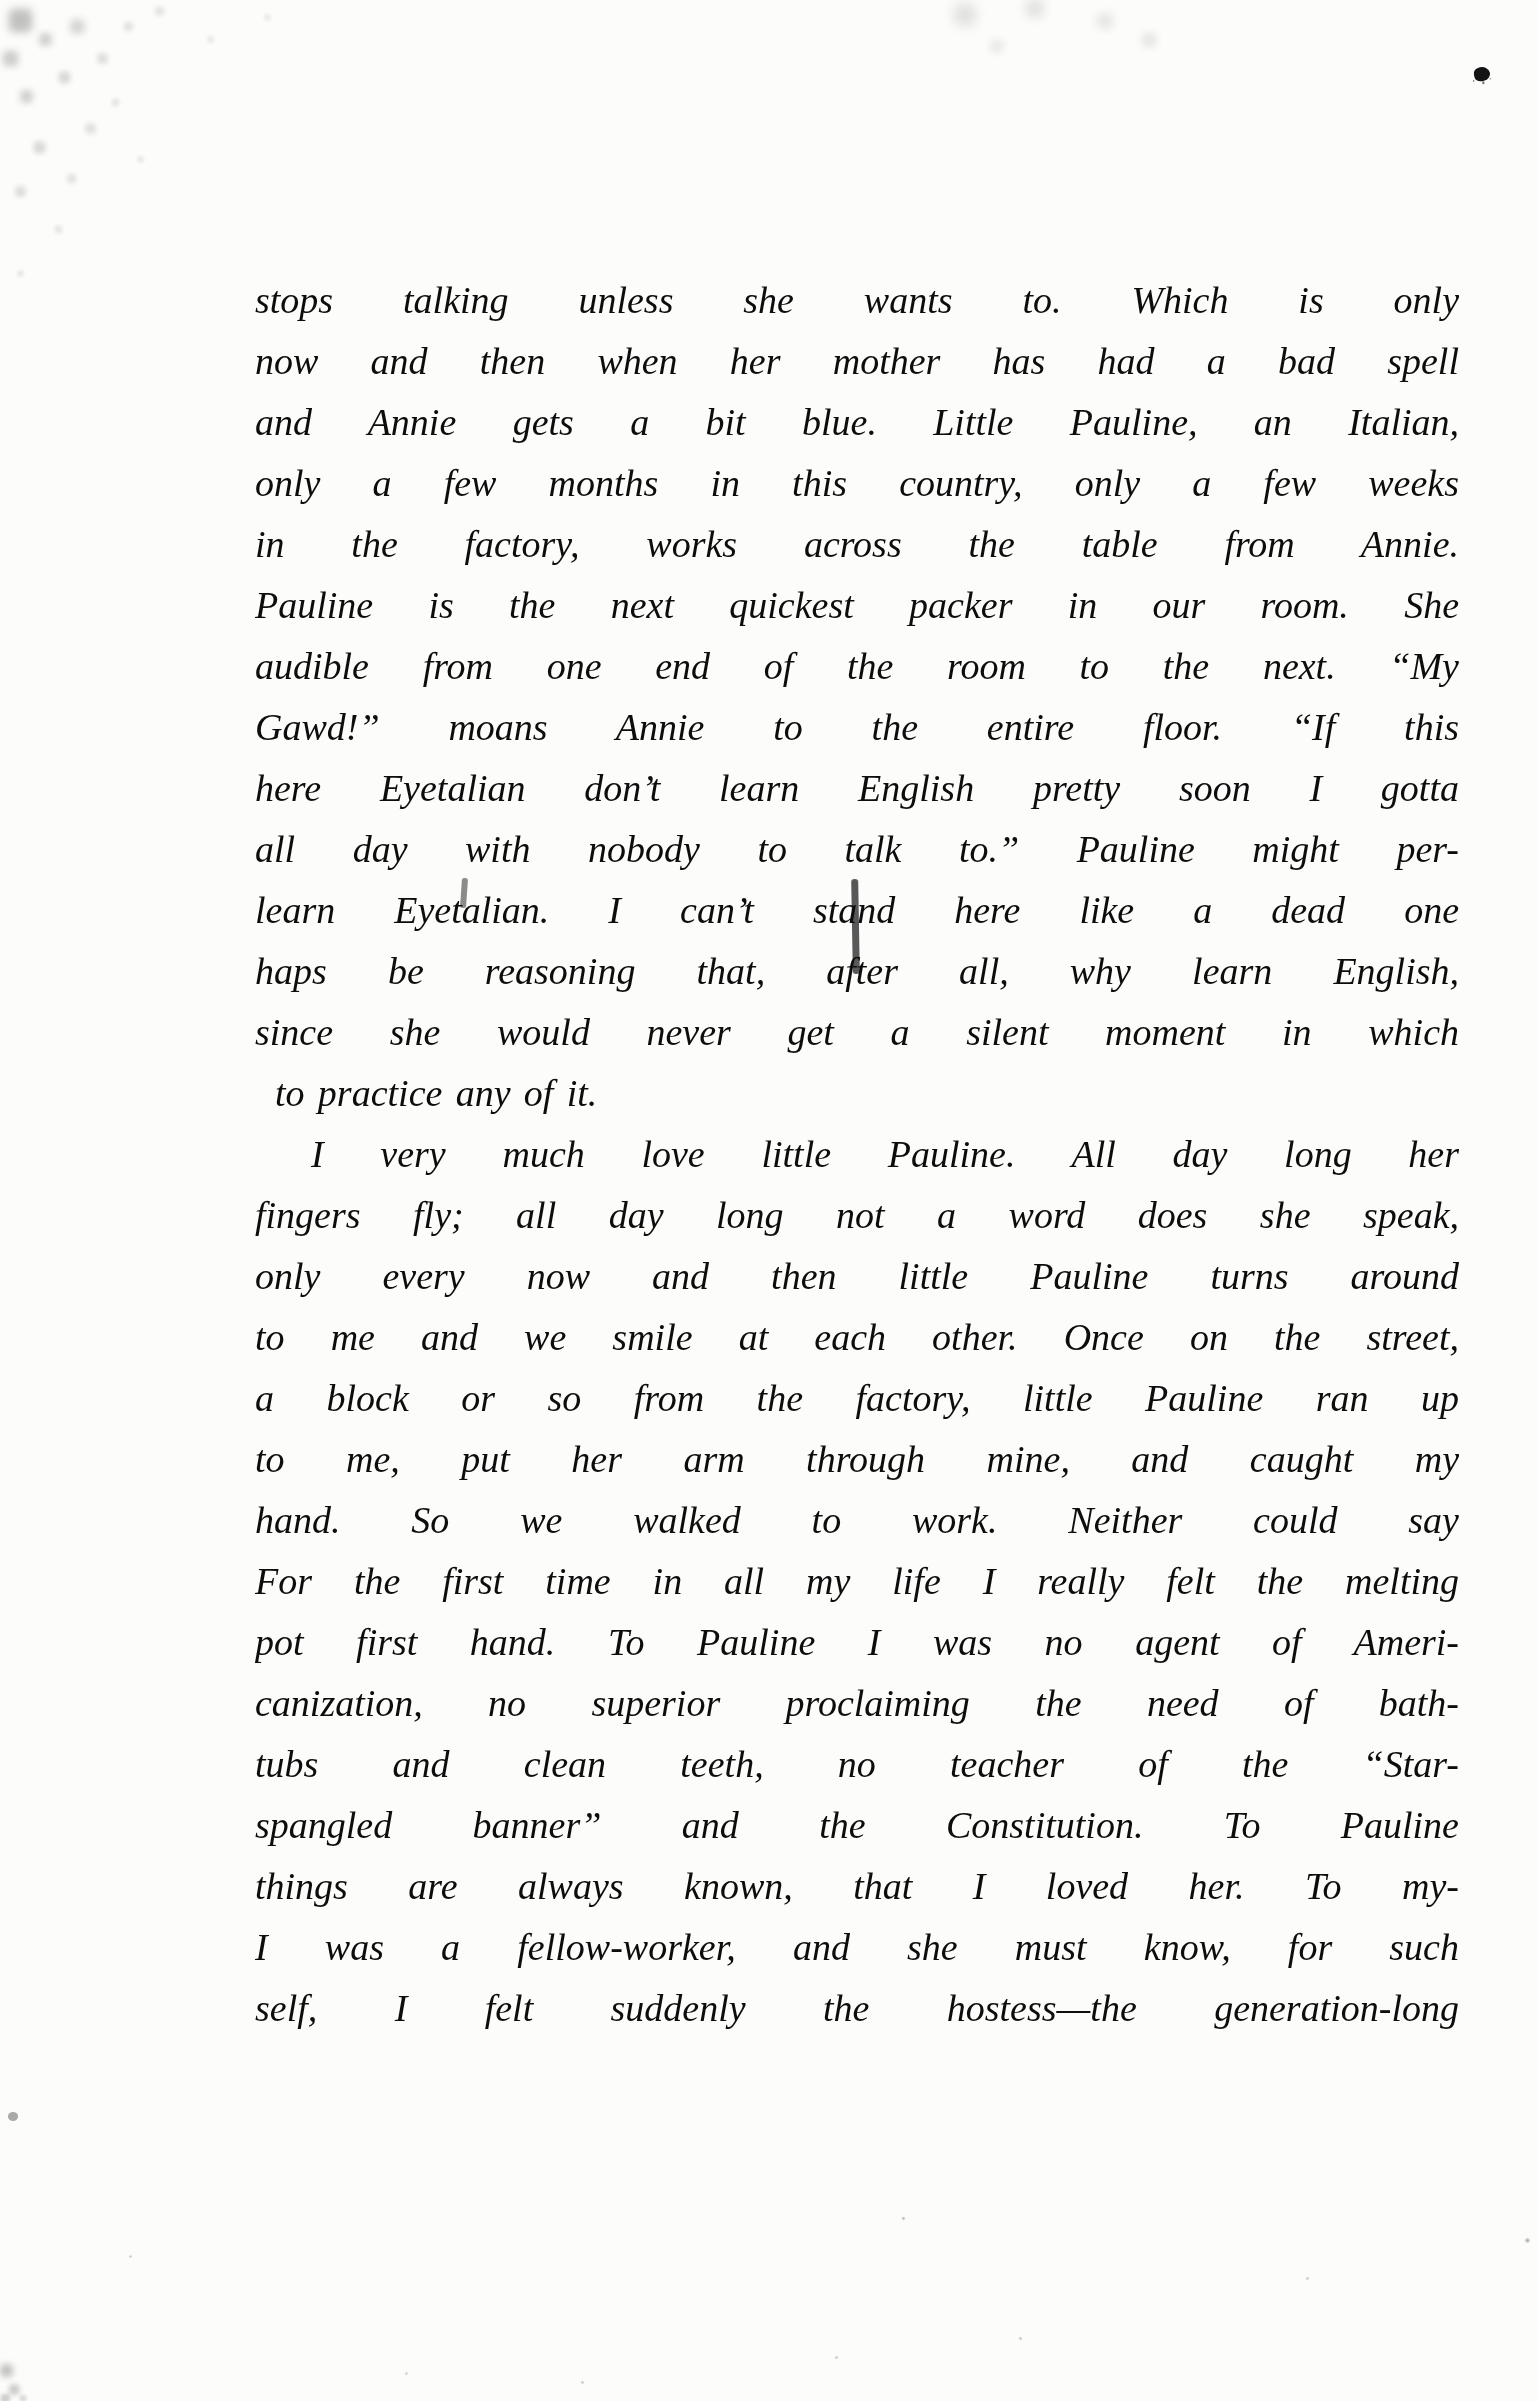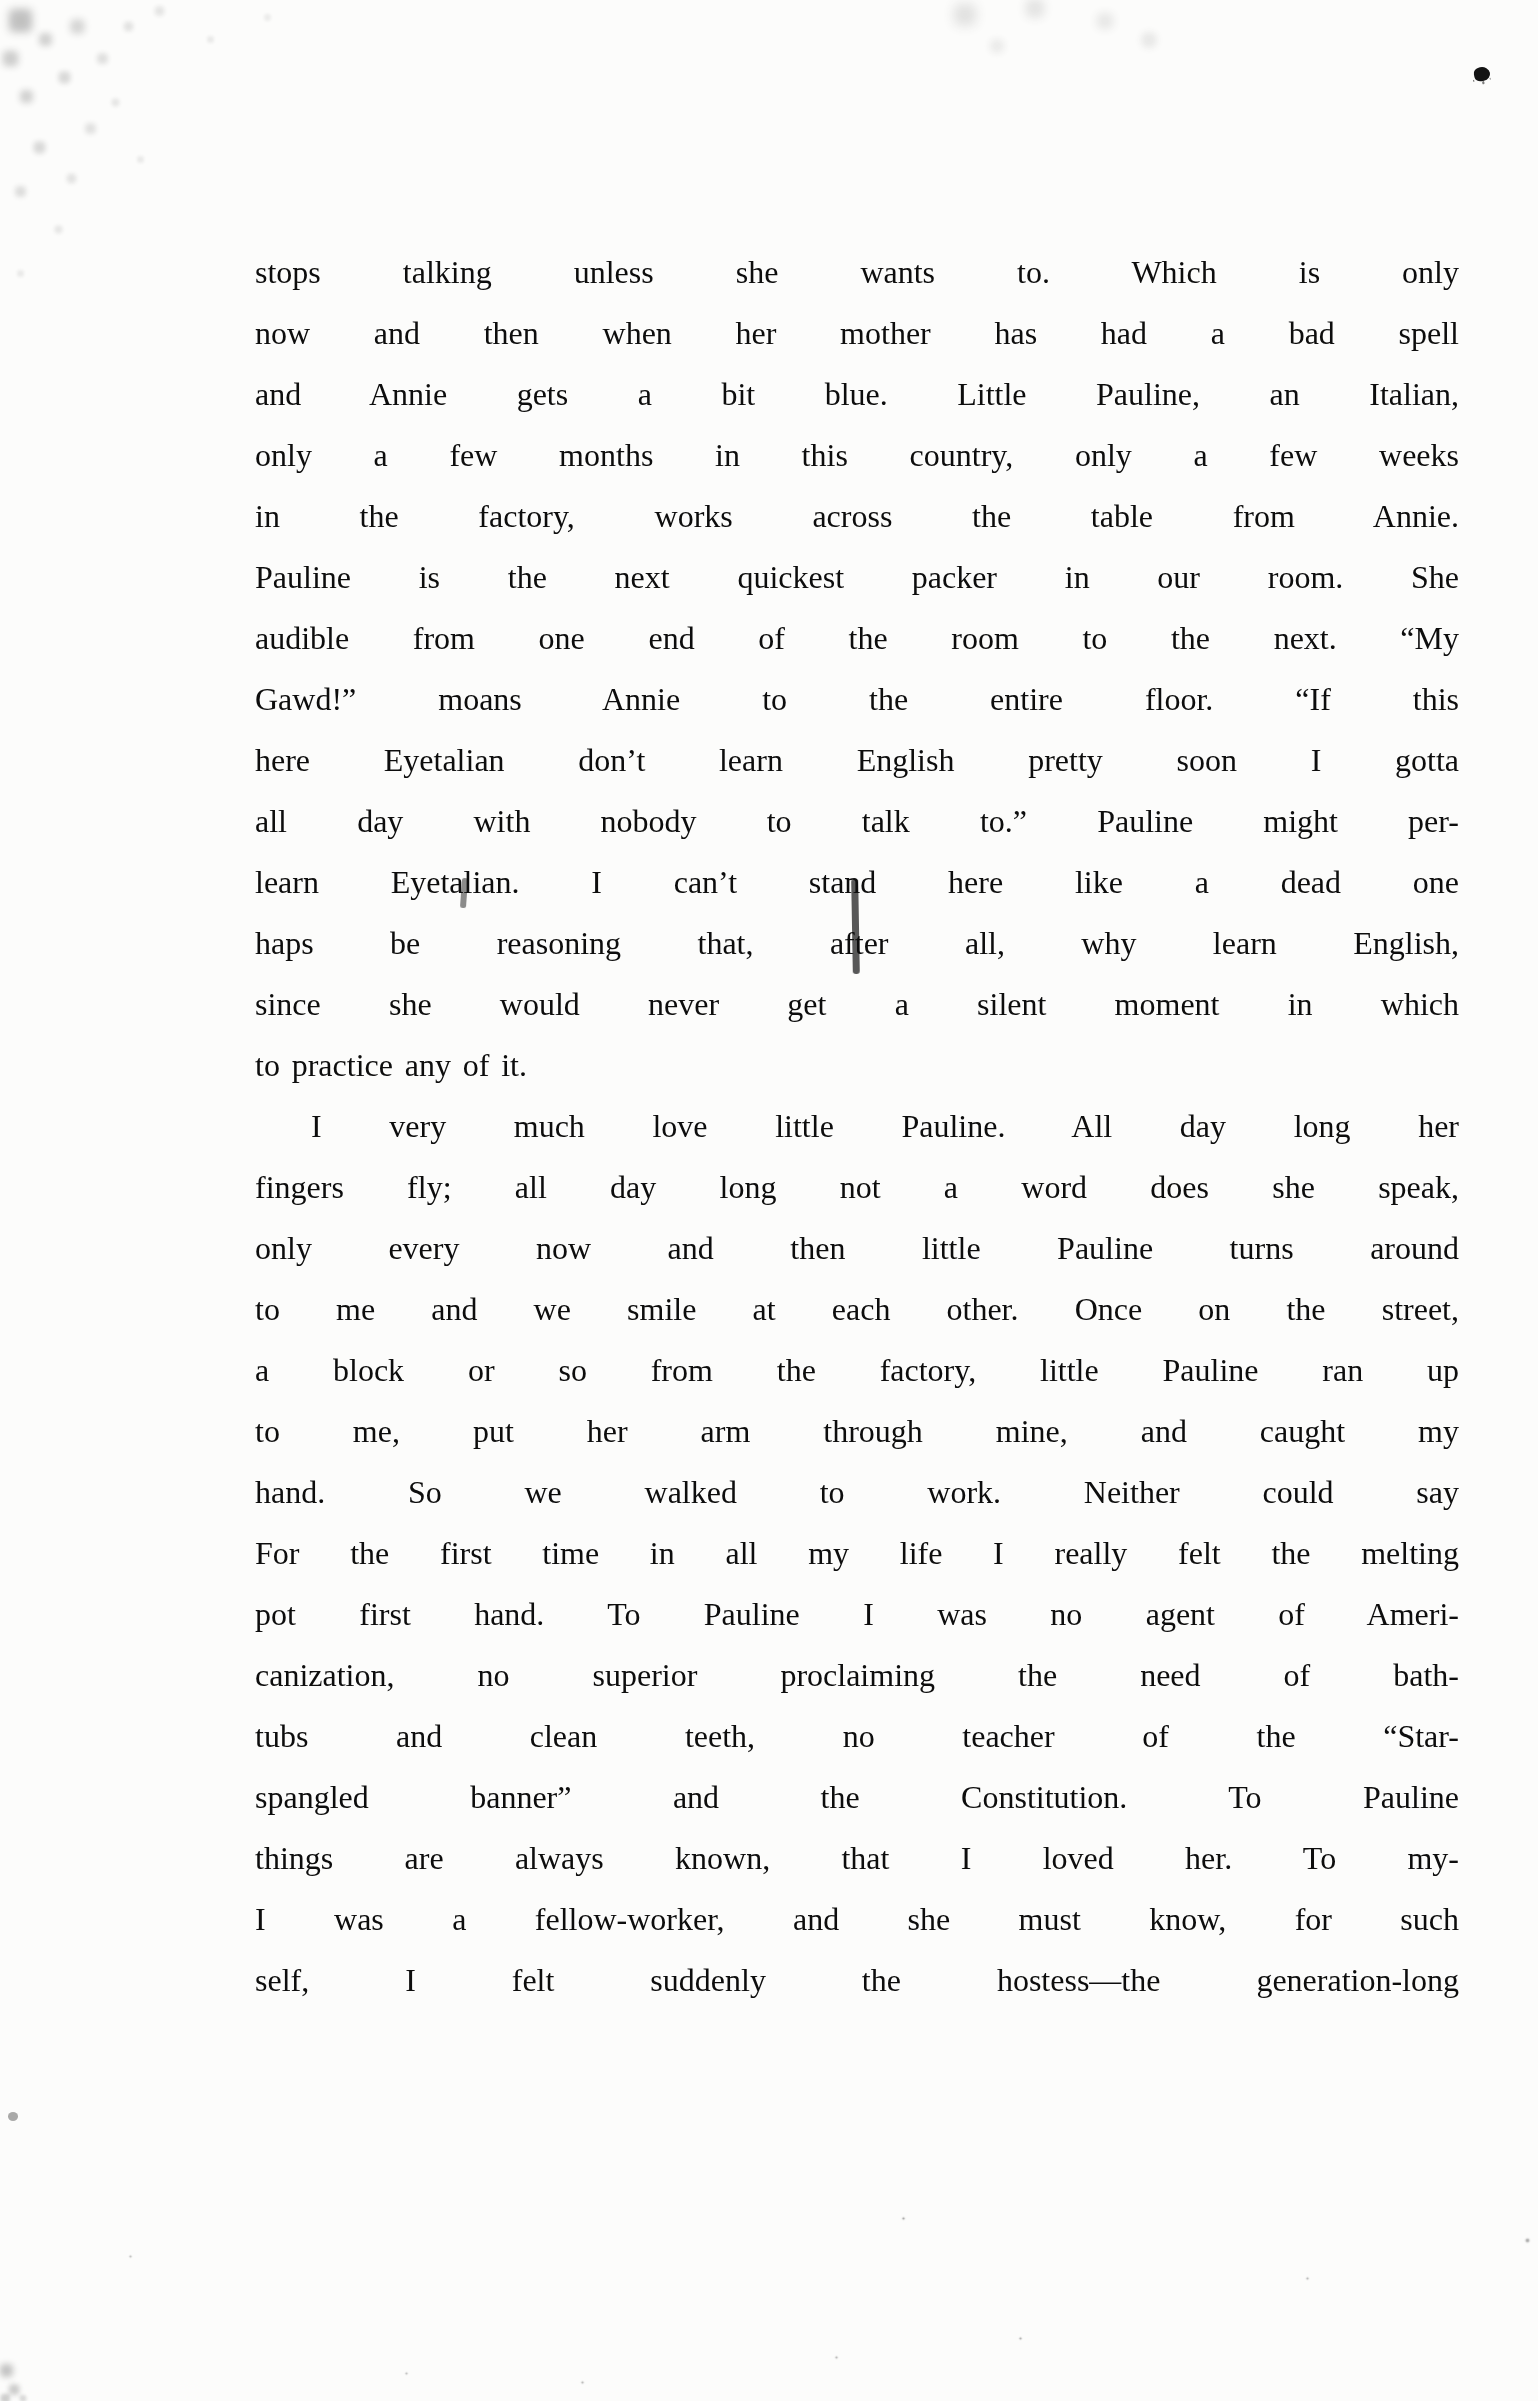--- a/index.html
+++ b/index.html
@@ -43,41 +43,43 @@
     font-size: 42px;
     line-height: 57px;
     letter-spacing: 4.4px;
     word-spacing: 16.5px;
     white-space: nowrap;
   }
 
   
   .body-text {
     position: absolute;
-    top: 242px;
+    top: 270px;
     left: 255px;
     width: 1204px;
-    font-size: 32px;
+    font-size: 38px;
+    font-style: italic;
   }
   .line {
     height: 61px;
     line-height: 61px;
     overflow: hidden;
     text-align: justify;
     word-spacing: 3.8px;
   }
   
   .line::after {
     content: "";
     display: inline-block;
     width: 100%;
     height: 0;
   }
   .line.no-justify {
     text-align: left;
+    margin-left: 20px;
   }
   .line.no-justify::after {
     content: none;
   }
   .line.indent {
     text-indent: 56px;
   }
 
   
   .artifact { position: absolute; pointer-events: none; }

